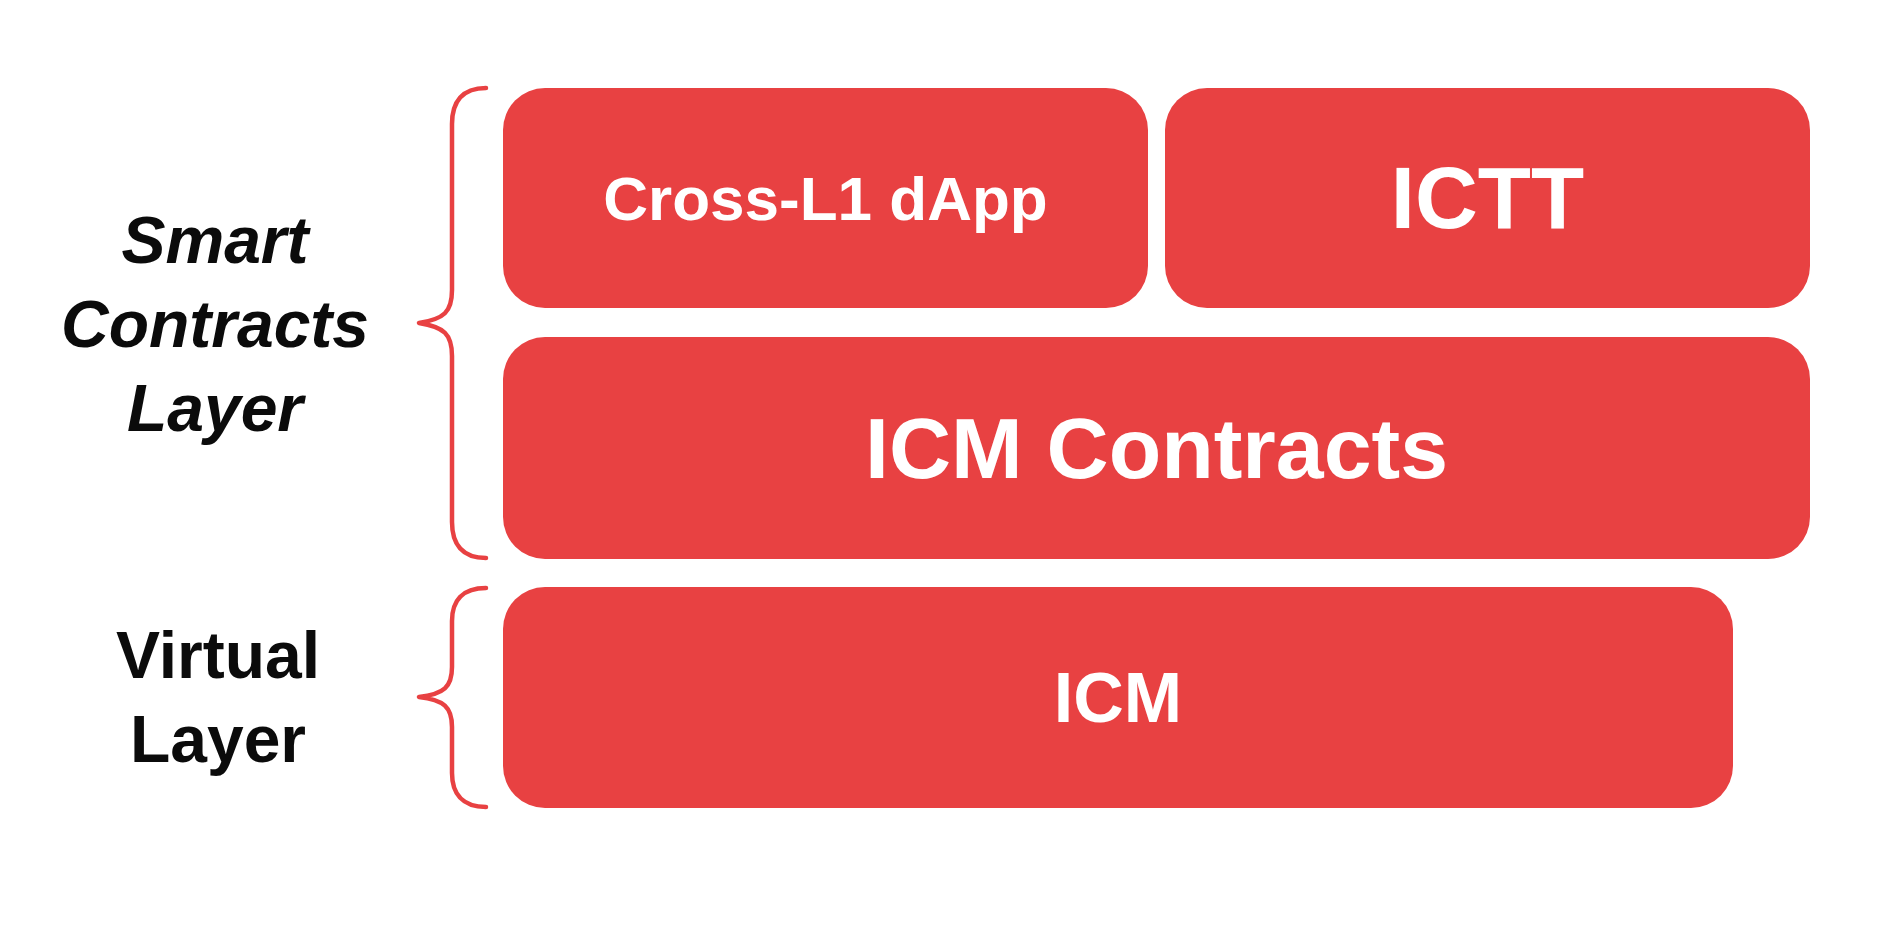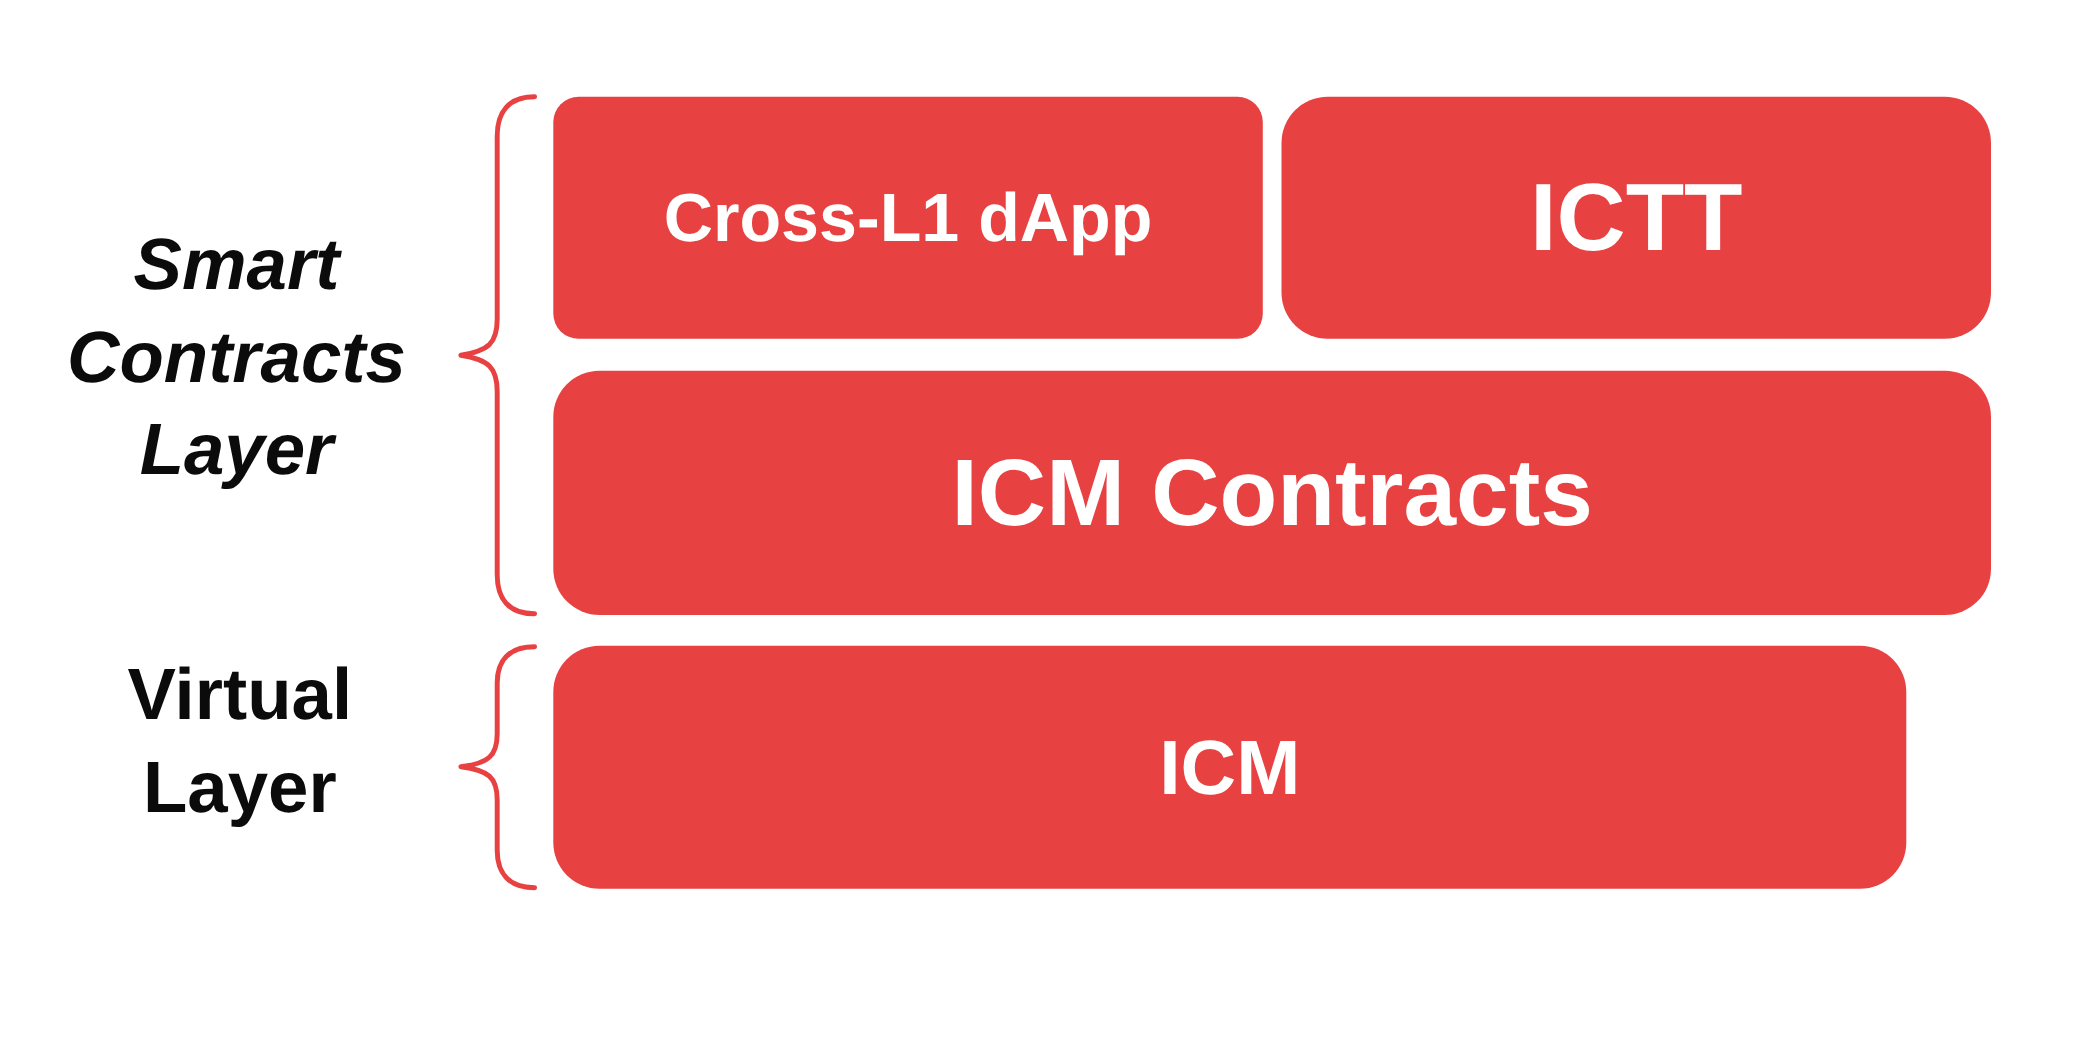--- a/index.html
+++ b/index.html
@@ -19,21 +19,21 @@
     position: absolute;
     transform: translate(-50%, -50%);
     text-align: center;
     color: #0b0b0b;
     font-weight: 700;
     font-size: 66px;
     line-height: 84px;
     white-space: nowrap;
   }
   .layer-label.scl { left: 215px; top: 324px; font-style: italic; }
-  .layer-label.vml { left: 218px; top: 673px; }
+  .layer-label.vml { left: 218px; top: 697px; }
 
   .brace-svg {
     position: absolute;
     left: 0;
     top: 0;
     width: 1892px;
     height: 946px;
     pointer-events: none;
   }
   .brace-svg path {
@@ -47,21 +47,21 @@
     position: absolute;
     background: #e84142;
     border-radius: 42px;
     display: flex;
     align-items: center;
     justify-content: center;
     color: #ffffff;
     font-weight: 700;
     white-space: nowrap;
   }
-  .box.cross-l1-dapp { left: 503px;  top: 88px;  width: 645px;  height: 220px; font-size: 62px; border-radius: 23px; }
+  .box.cross-l1-dapp { left: 503px;  top: 88px;  width: 645px;  height: 220px; font-size: 62px; }
   .box.ictt          { left: 1165px; top: 88px;  width: 645px;  height: 220px; font-size: 87px; }
   .box.icm-contracts { left: 503px;  top: 337px; width: 1307px; height: 222px; font-size: 86px; }
   .box.icm           { left: 503px;  top: 587px; width: 1230px; height: 221px; font-size: 70px; }
 </style>
 </head>
 <body>
 
 <div class="stage">
 
   <div class="layer-label scl">

